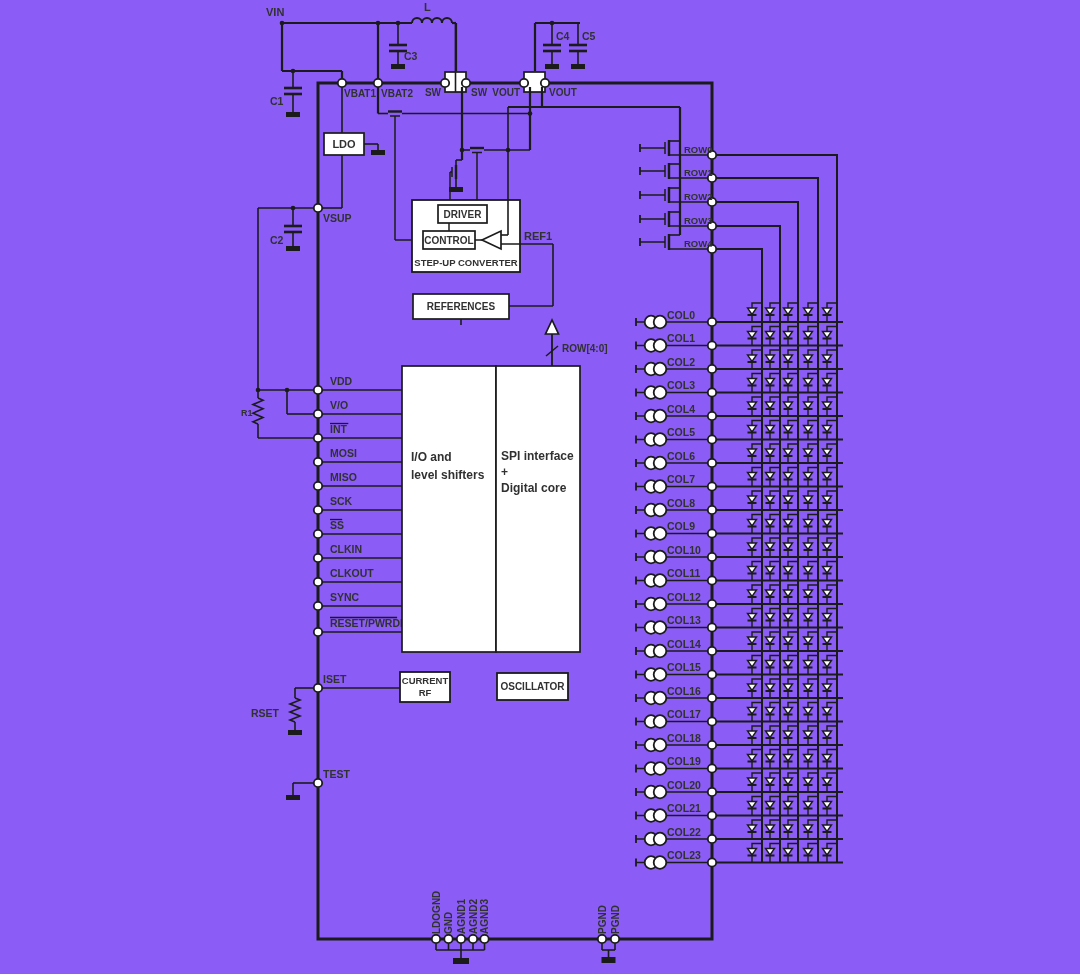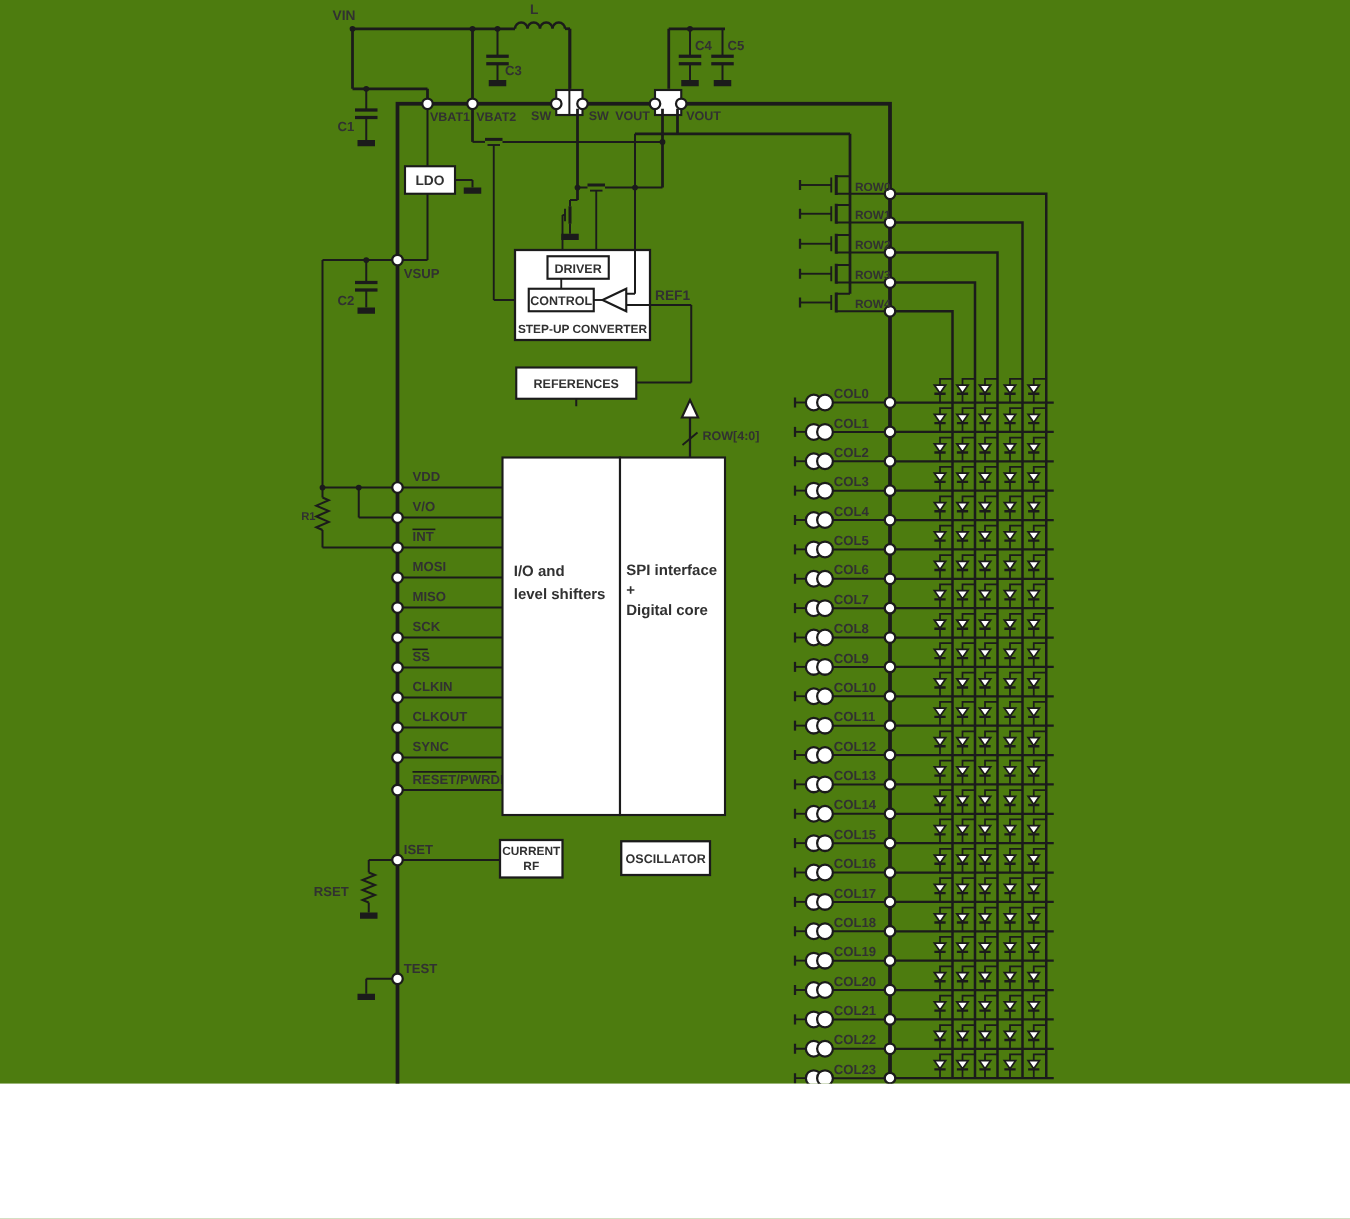--- a/index.html
+++ b/index.html
@@ -1,16 +1,16 @@
 <!DOCTYPE html>
 <html><head>
 <meta charset="utf-8">
 <style>
   html,body{margin:0;padding:0;background:#ffffff;}
-  #stage{position:relative;width:1080px;height:867px;background:#4d7c0f;overflow:hidden;
+  #stage{position:relative;width:1080px;height:974px;background:#8b5cf6;overflow:hidden;
          font-family:"Liberation Sans", sans-serif;}
   svg{position:absolute;left:0;top:0;}
   svg text{font-family:"Liberation Sans","DejaVu Sans",sans-serif;fill:#313131;font-weight:bold;}
 </style>
 </head>
 <body>
 
 <div id="stage">
   <svg id="diagram" width="1080" height="975" viewBox="0 0 1080 975">
       <g>

